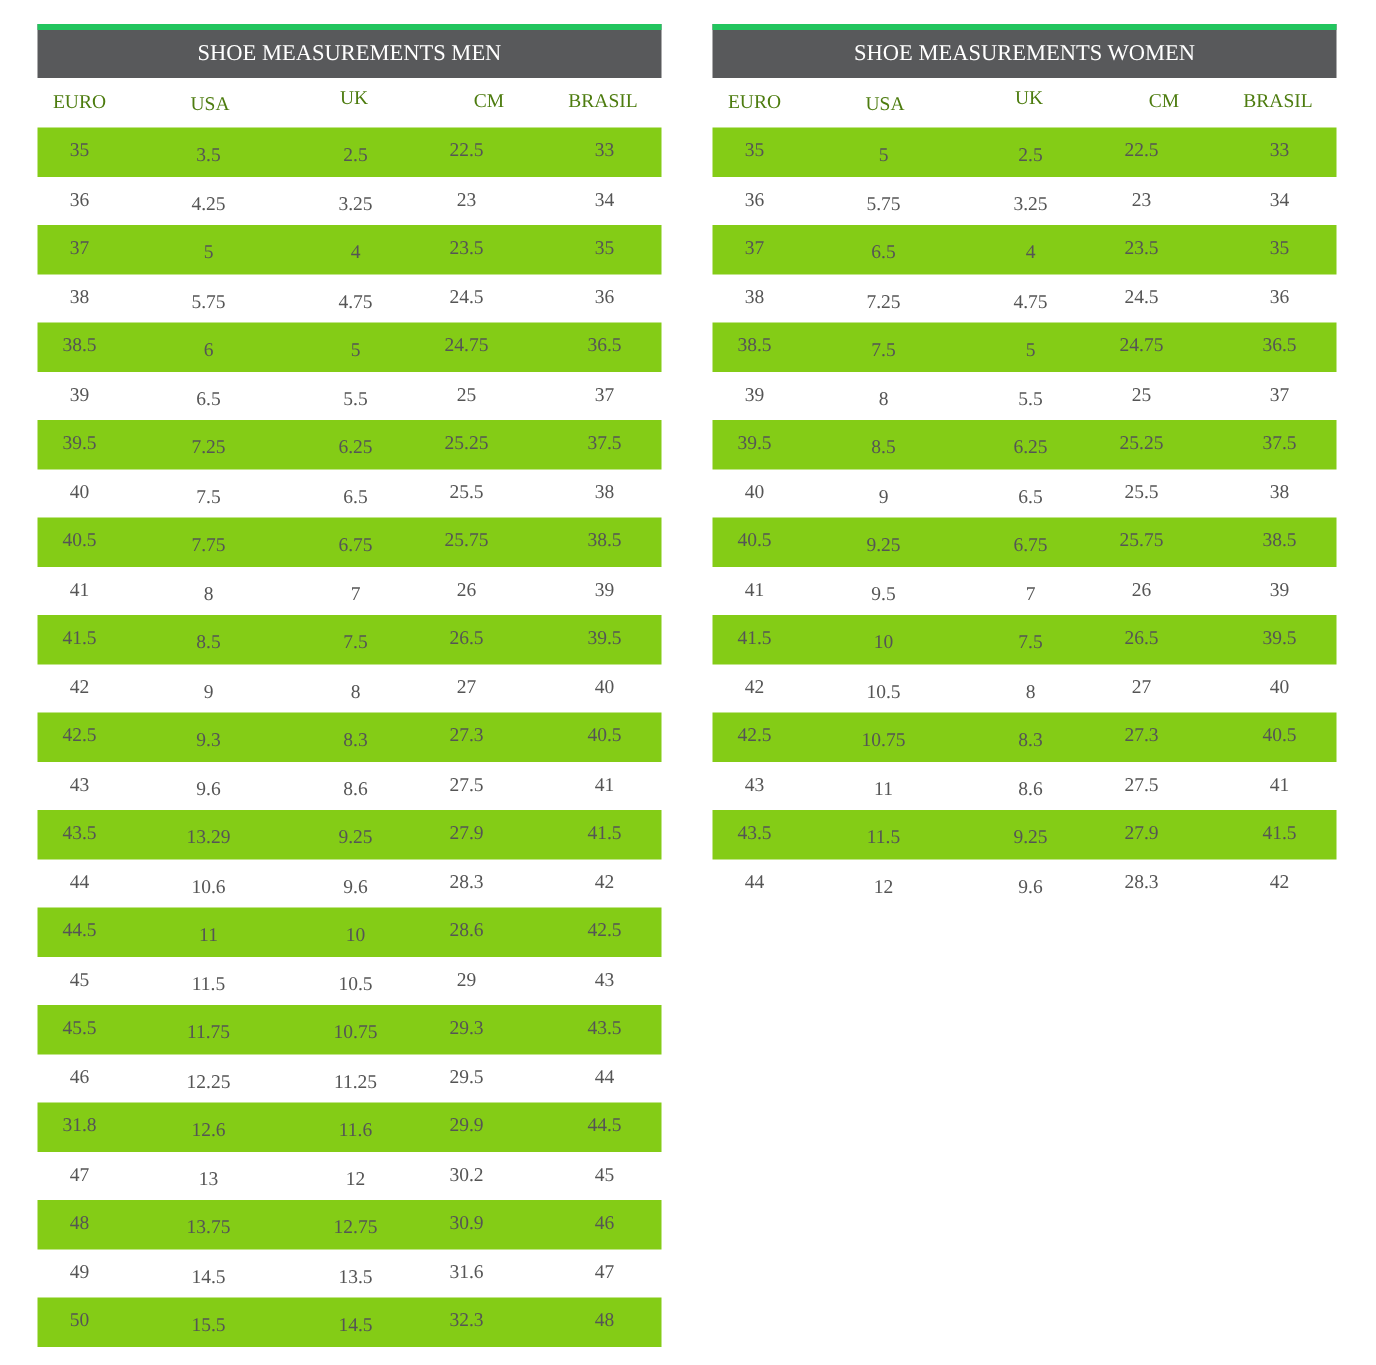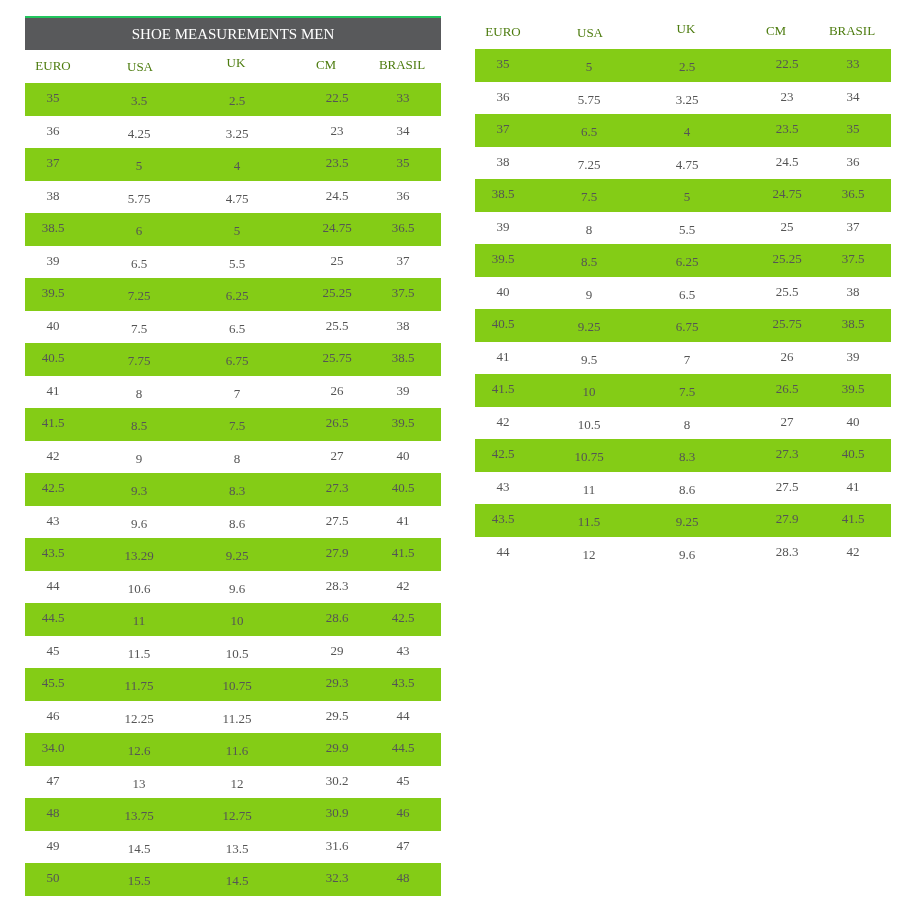--- a/index.html
+++ b/index.html
@@ -24,21 +24,21 @@
     #table-women { left: 475px; }
 
     .table-title {
       height: 32px;
       background: #58595b;
       color: #ffffff;
       font-size: 15px;
       line-height: 33px;
       text-align: center;
       letter-spacing: 0px;
-      border-top: 2px solid #22c55e;
+      border-top: 4px solid #22c55e;
     }
     .header-row, .data-row {
       display: flex;
       width: 416px;
     }
     .header-row {
       height: 33px;
       font-size: 13px;
       color: #4d7c0f;
     }
@@ -71,21 +71,21 @@
     .header-row .c0 span { left: 28px; }
     .header-row .c1 span { left: 57px; top: 9px; }
     .header-row .c2 span { left: 59px; top: 5px; }
     .header-row .c3 span { left: 57px; top: 7px; }
     .header-row .c4 span { left: 45px; top: 7px; }
 
     
     .data-row .c0 span { left: 28px; top: 7px; }
     .data-row .c1 span { left: 56px; top: 10px; }
     .data-row .c2 span { left: 60px; top: 10px; }
-    .data-row .c3 span { left: 68px; top: 7px; }
+    .data-row .c3 span { left: 42px; top: 7px; }
     .data-row .c4 span { left: 46px; top: 7px; }
   </style>
 </head>
 <body>
 
 <div class="size-table" id="table-men">
   <div class="table-title">SHOE MEASUREMENTS MEN</div>
   <div class="header-row">
       <div class="cell c0">
         <span>EURO</span>
@@ -439,21 +439,21 @@
         </div>
         <div class="cell c3">
           <span>29.5</span>
         </div>
         <div class="cell c4">
           <span>44</span>
         </div>
       </div>
       <div class="data-row shaded">
         <div class="cell c0">
-          <span>34.0</span>
+          <span>31.8</span>
         </div>
         <div class="cell c1">
           <span>12.6</span>
         </div>
         <div class="cell c2">
           <span>11.6</span>
         </div>
         <div class="cell c3">
           <span>29.9</span>
         </div>
@@ -526,20 +526,21 @@
           <span>32.3</span>
         </div>
         <div class="cell c4">
           <span>48</span>
         </div>
       </div>
     </div>
 </div>
 
 <div class="size-table" id="table-women">
+  <div class="table-title">SHOE MEASUREMENTS WOMEN</div>
   <div class="header-row">
       <div class="cell c0">
         <span>EURO</span>
       </div>
       <div class="cell c1">
         <span>USA</span>
       </div>
       <div class="cell c2">
         <span>UK</span>
       </div>

